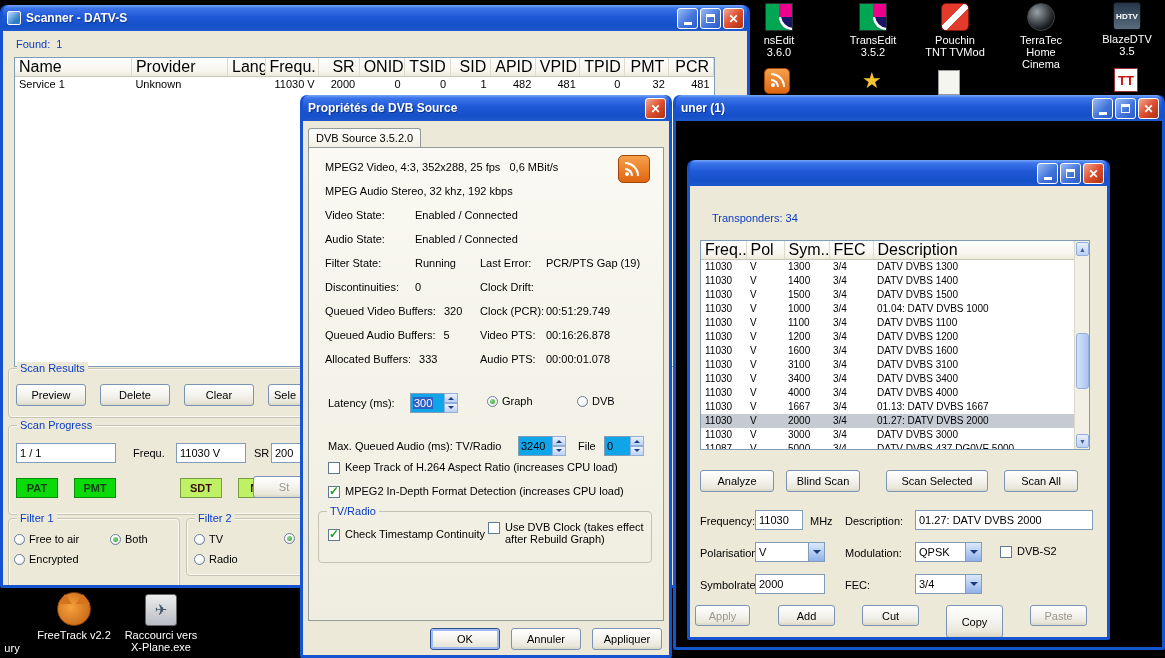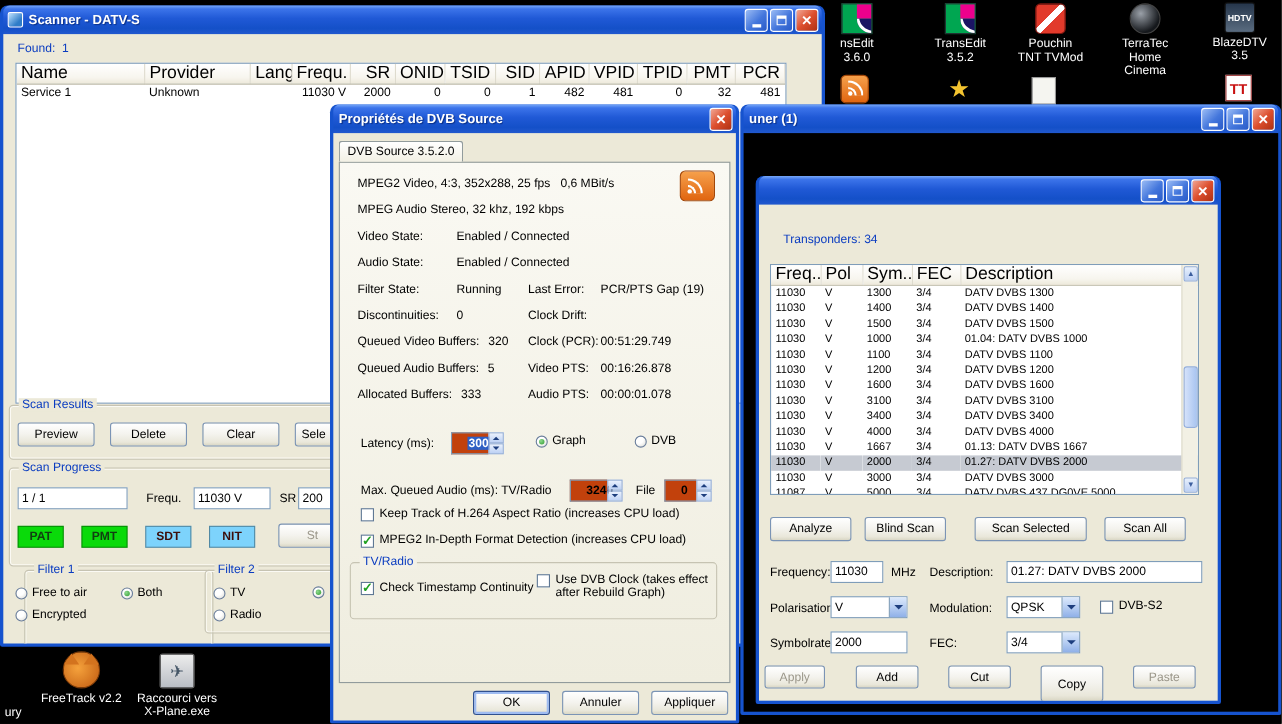--- a/index.html
+++ b/index.html
@@ -36,37 +36,37 @@
   .btn { position:absolute; height:22px; border:1px solid #7B94B5; border-radius:3px;
          background:linear-gradient(180deg,#FFFFFF 0%,#F4F3EE 48%,#E9E7DA 85%,#D9D6C4 100%);
          display:flex; align-items:center; justify-content:center; color:#000; cursor:default; }
   .btn.default { border-color:#30508F; box-shadow:inset 0 0 0 2px #9FBCF2; }
   .btn.disabled { color:#9B978A; }
   .edit { position:absolute; background:#fff; border:1px solid #7F9DB9; height:20px;
           display:flex; align-items:center; padding:0 3px; white-space:pre; overflow:hidden; }
   .badge { position:absolute; width:42px; height:20px; display:flex; align-items:center;
            justify-content:center; font-weight:bold; border:1px solid rgba(0,0,0,.35); }
   .badge.green { background:#0ADA0A; color:#114011; }
-  .badge.red   { background:#7dd3fc; color:#3C0E0A; }
+  .badge.red   { background:#bef264; color:#3C0E0A;margin-left:48px; }
   .radio { position:absolute; display:flex; align-items:center; gap:4px; }
   .rb { width:11px; height:11px; border-radius:50%; border:1px solid #6A7E9C; flex:0 0 auto;
         background:radial-gradient(circle at 35% 30%, #FFF 40%, #D8D8D2); position:relative; }
   .rb.on::after { content:""; position:absolute; inset:2px; border-radius:50%;
         background:radial-gradient(circle at 35% 35%, #8FD98F, #2E9B2E); }
   .cbrow { position:absolute; display:flex; gap:5px; align-items:flex-start; }
   .cb { width:12px; height:12px; border:1px solid #5F7894; background:#fff; position:relative; flex:0 0 auto; margin-top:1px; }
   .cb.on::after { content:"✓"; position:absolute; top:-3px; left:0; color:#21A121; font-weight:bold; font-size:12px; }
   .dd { position:absolute; background:#fff; border:1px solid #7F9DB9; height:20px; display:flex; }
   .dd .val { flex:1; display:flex; align-items:center; padding:0 3px; overflow:hidden; }
   .dd .arrow { width:16px; border-left:1px solid #7F9DB9; display:flex; align-items:center; justify-content:center;
                background:linear-gradient(180deg,#DCE9FC,#AFC8F0 60%,#8FB0E8); }
   .tri { width:0; height:0; border:4px solid transparent; border-top-color:#1D3E7E; margin-top:4px; }
   .spin { position:absolute; height:20px; display:flex; }
-  .spin .sval { background:#c2410c; border:1px solid #7F9DB9; border-right:none; display:flex;
-                align-items:center; padding:0 14px;font-weight:bold; }
+  .spin .sval { background:#0ea5e9; border:1px solid #7F9DB9; border-right:none; display:flex;
+                align-items:center; padding:0 2px; }
   .spin .sbtns { width:14px; display:flex; flex-direction:column; }
   .spin .sb1 { flex:1; border:1px solid #93AEDB; background:linear-gradient(180deg,#EAF1FD,#BDD1F4);
                display:flex; align-items:center; justify-content:center; }
   .tinyup { width:0;height:0;border:3px solid transparent;border-bottom-color:#1D3E7E;margin-bottom:2px; }
   .tinydn { width:0;height:0;border:3px solid transparent;border-top-color:#1D3E7E;margin-top:2px; }
   .sel-text { background:#2E5FC4; color:#fff; padding:0 1px; }
 
   
   .lv { position:absolute; background:#fff; border:1px solid #7F9DB9; overflow:hidden; }
   .lv table { border-collapse:collapse; table-layout:fixed; width:100%; }
@@ -259,21 +259,21 @@
       <div class="blk" style="left:130px;top:416px">Frequ.</div>
       <div class="edit" style="left:173px;top:412px;width:70px">11030 V</div>
       <div class="blk" style="left:251px;top:416px">SR</div>
       <div class="edit" style="left:268px;top:412px;width:46px">200</div>
       <div class="badge green" style="left:13px;top:447px">PAT</div>
       <div class="badge green" style="left:71px;top:447px">PMT</div>
       <div class="badge red" style="left:129px;top:447px">SDT</div>
       <div class="badge red" style="left:187px;top:447px">NIT</div>
       <div class="btn disabled" style="left:250px;top:445px;width:62px">St</div>
 
-      <div class="grp" style="left:19px;top:487px;width:172px;height:75px">
+      <div class="grp" style="left:5px;top:487px;width:172px;height:75px">
         <span class="gt">Filter 1</span>
       </div>
       <div class="radio" style="left:11px;top:502px">
         <i class="rb"></i>
           <span>Free to air</span>
       </div>
       <div class="radio" style="left:107px;top:502px">
         <i class="rb on"></i>
           <span>Both</span>
       </div>

